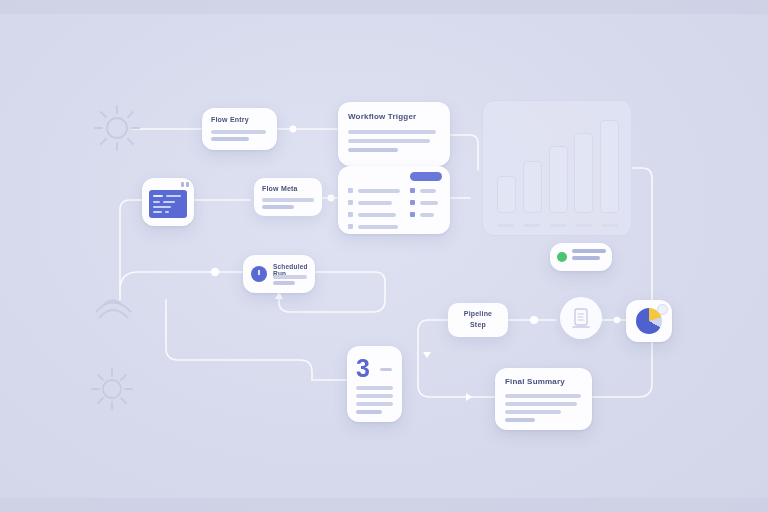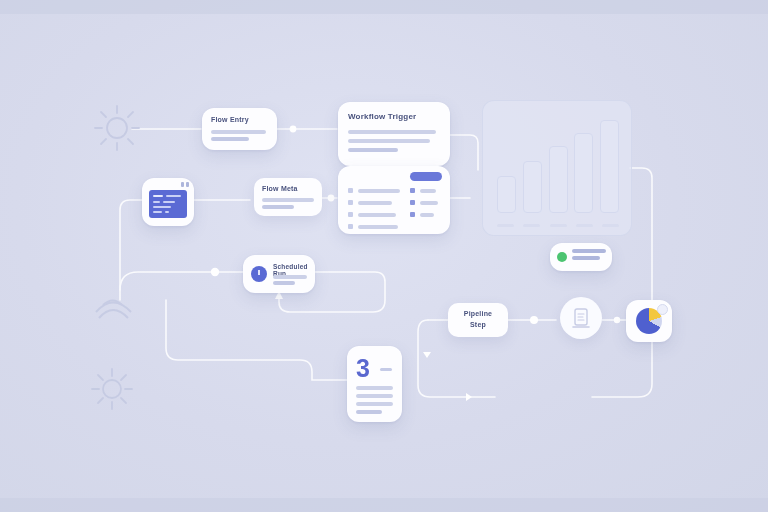--- a/index.html
+++ b/index.html
@@ -305,14 +305,21 @@
 
   <div class="card" id="num-card">
     <div class="big">3</div>
     <div class="dash"></div>
     <div class="ln" style="position:absolute;left:9px;top:40px;width:37px;"></div>
     <div class="ln" style="position:absolute;left:9px;top:48px;width:37px;"></div>
     <div class="ln" style="position:absolute;left:9px;top:56px;width:37px;"></div>
     <div class="ln d" style="position:absolute;left:9px;top:64px;width:26px;"></div>
   </div>
 
+  <div class="card" id="summary-card" style="left:495px;top:368px;width:97px;height:62px;">
+    <div class="ttl" style="position:absolute;left:10px;top:9px;font-size:8px;">Final Summary</div>
+    <div class="ln" style="position:absolute;left:10px;top:26px;width:76px;"></div>
+    <div class="ln" style="position:absolute;left:10px;top:34px;width:72px;"></div>
+    <div class="ln" style="position:absolute;left:10px;top:42px;width:56px;"></div>
+    <div class="ln d" style="position:absolute;left:10px;top:50px;width:30px;"></div>
+  </div>
 
 </div>
 
 </body></html>

